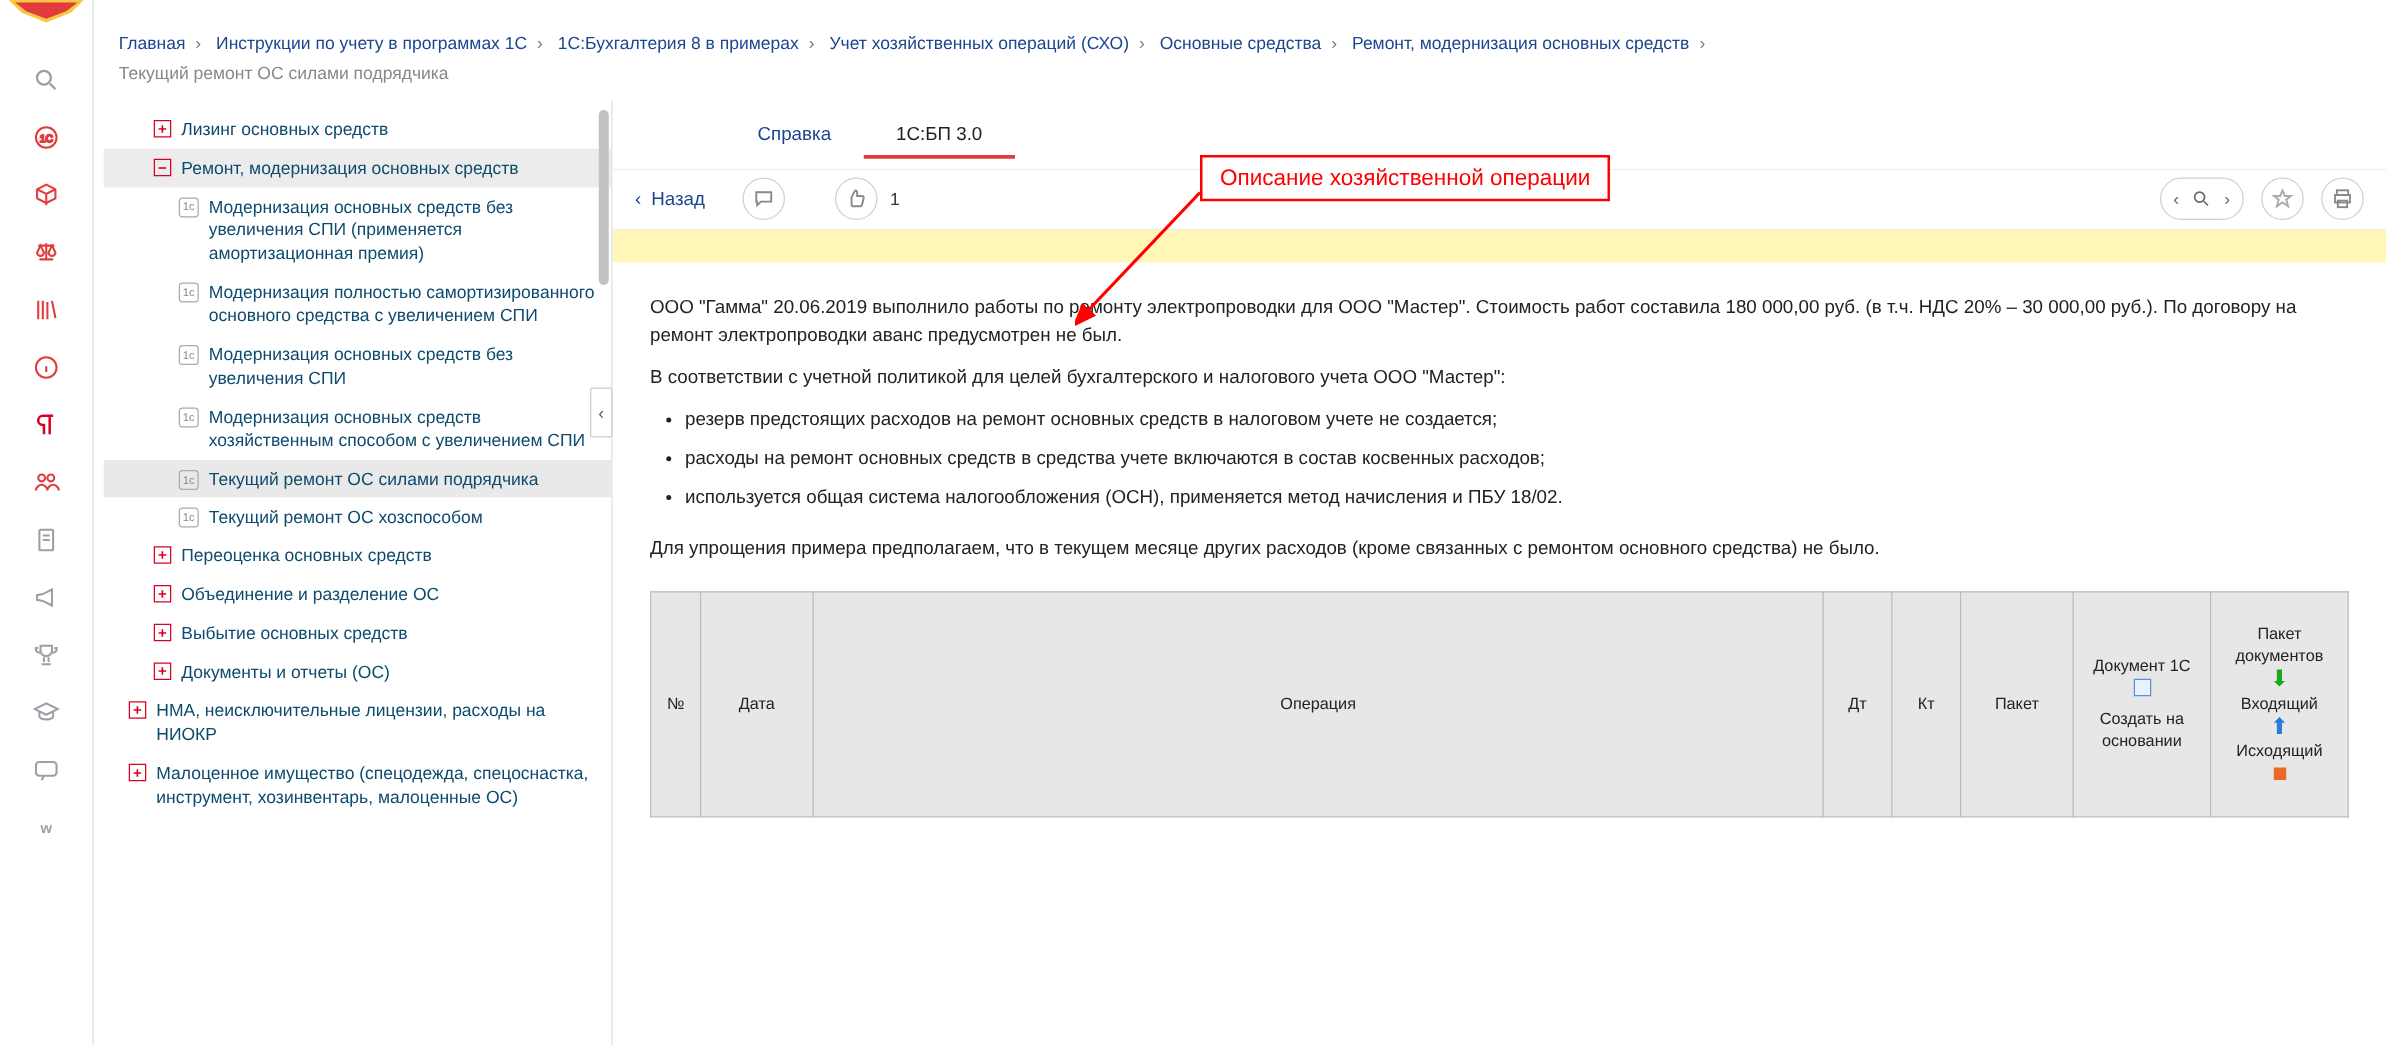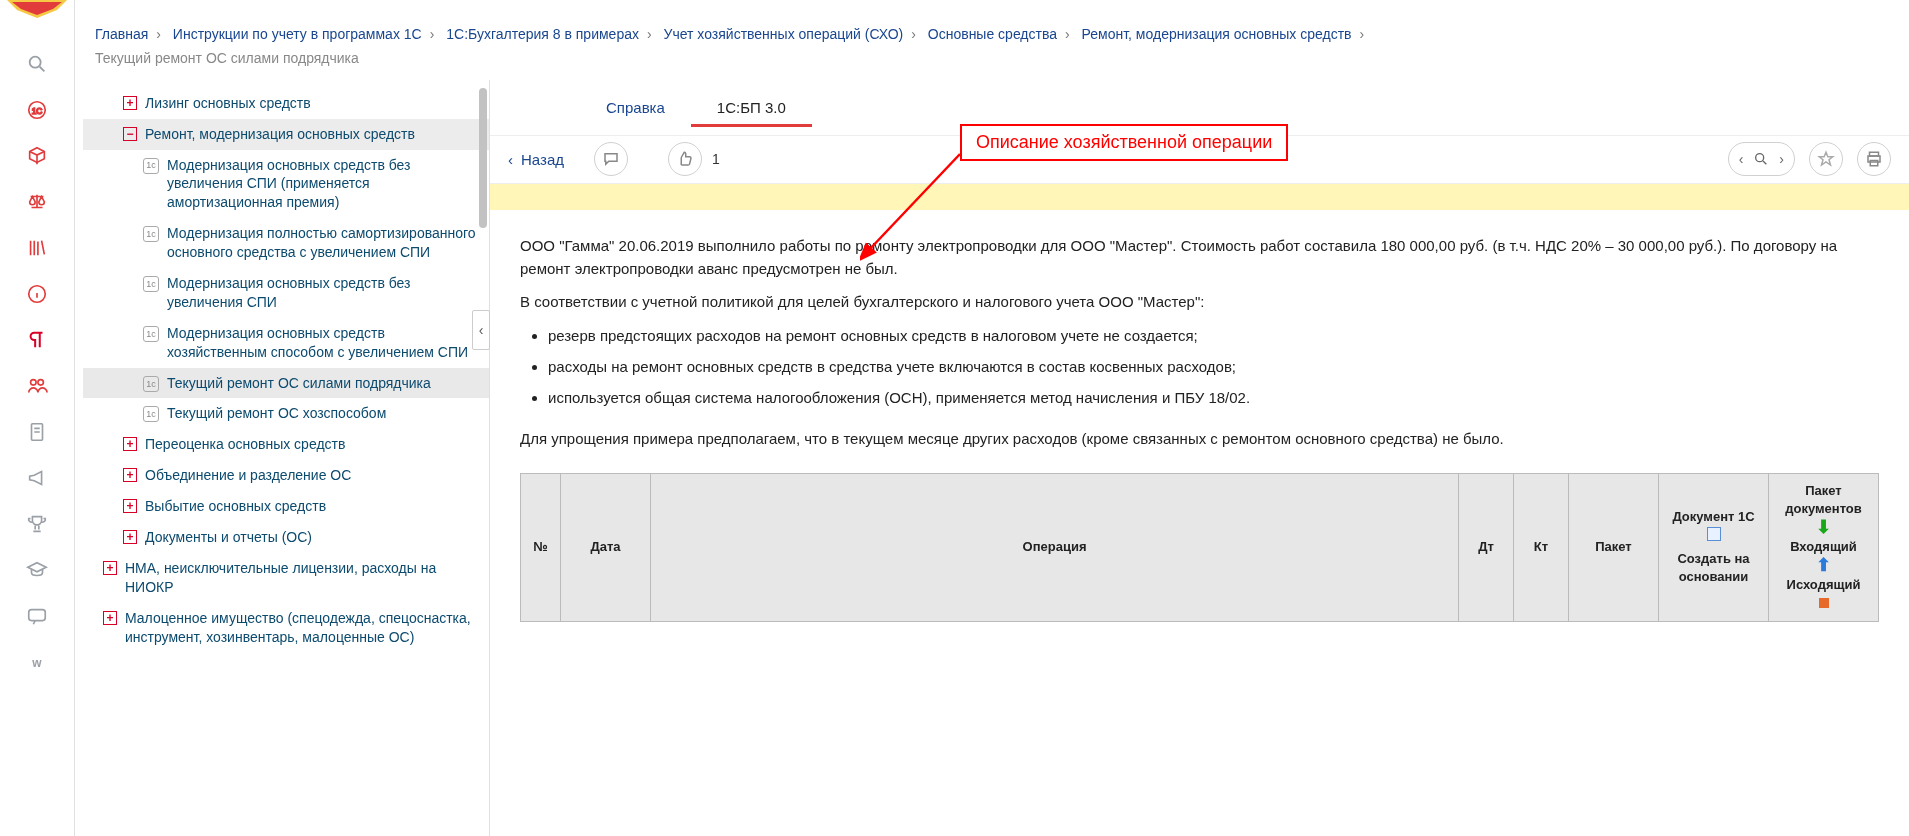--- a/index.html
+++ b/index.html
@@ -73,21 +73,21 @@
 
 
 .article { padding: 24px 30px 0 30px; overflow:auto; flex:1; font-size:15px; color:#222; line-height:1.55; }
 .article h4 { font-size:15px; font-weight:bold; margin-bottom:14px; }
 .article p { margin-bottom:10px; }
 .article ul { margin: 10px 0 18px 28px; }
 .article li { margin-bottom:8px; }
 
 
 .tbl { width:100%; border-collapse:collapse; margin-top:22px; table-layout:fixed; }
-.tbl th { border:1px solid #bbb; background:#e7e7e7; padding:8px 6px; font-weight:bold; font-size:13px; vertical-align:middle; text-align:center; }
+.tbl th { border:1px solid #bbb; background:#e7e7e7; padding:24px 6px; font-weight:normal; font-size:13px; vertical-align:middle; text-align:center; }
 .th-doc { line-height:1.4; }
 .ico-sq { display:inline-block; width:14px; height:14px; border:1px solid #5a8fd6; background:#e8f1ff; margin-bottom:4px; position:relative; }
 .arr-green { color:#1aa81a; font-size:18px; line-height:1; }
 .arr-blue { color:#2a7bdc; font-size:18px; line-height:1; }
 .arr-red-sq { display:inline-block; width:10px; height:10px; background:#e86a2b; }
 
 </style>
 </head>
 <body>
 

